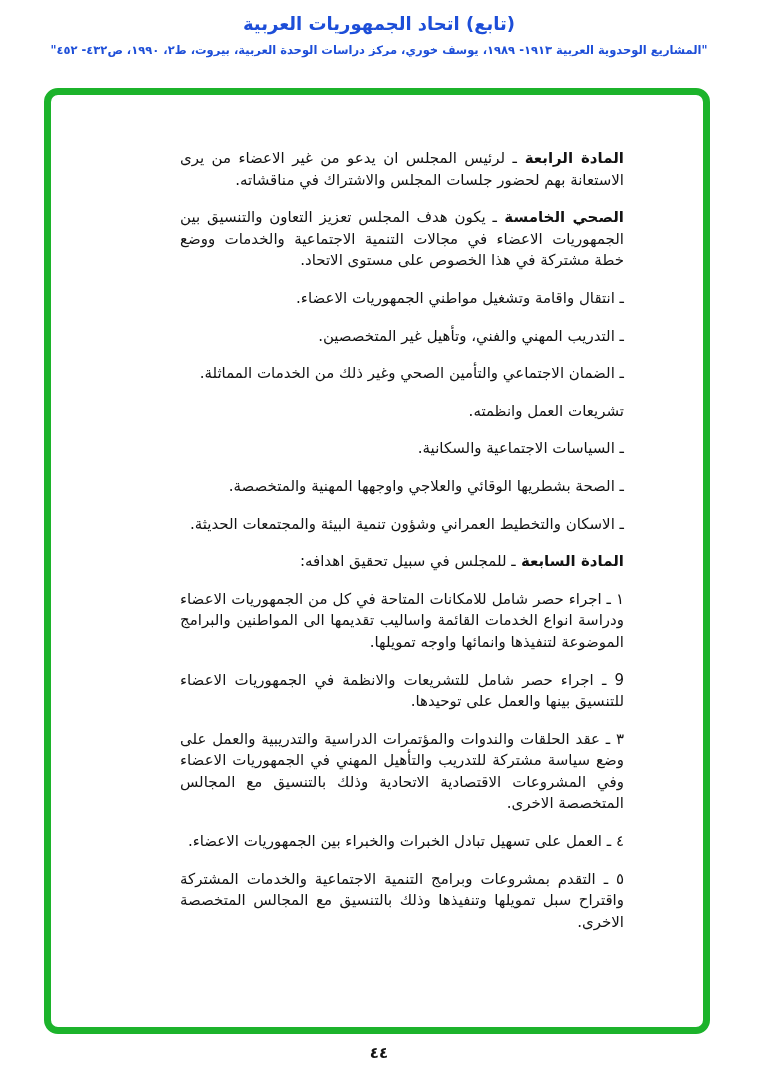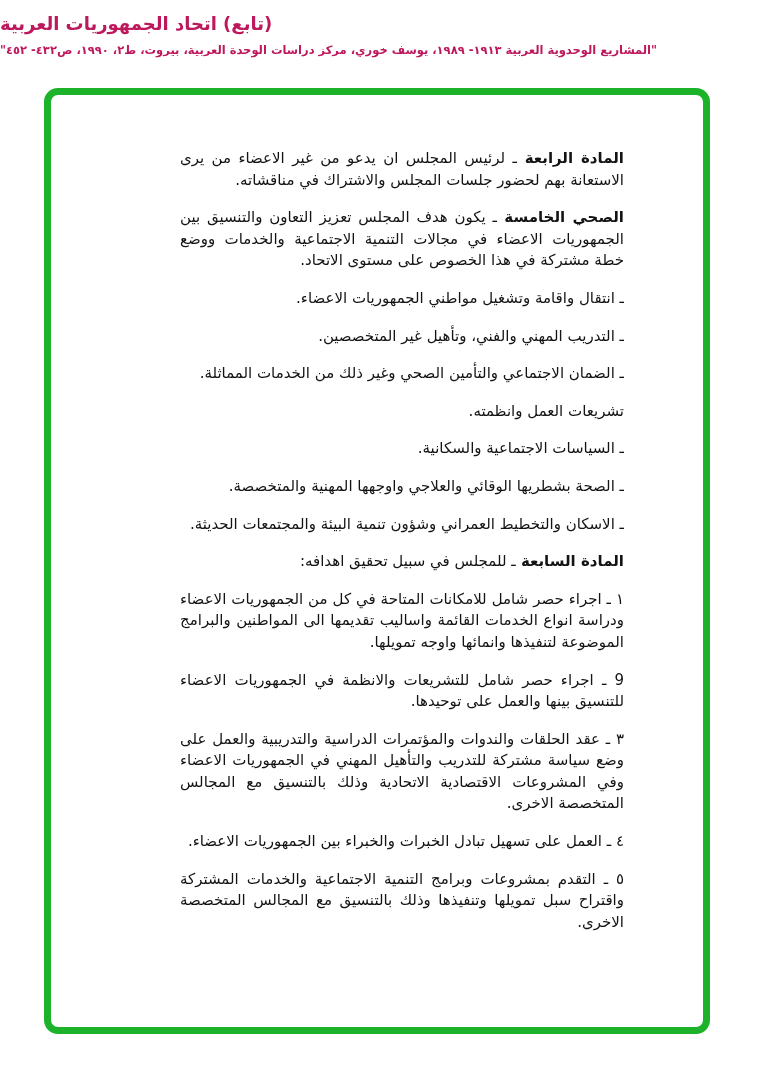--- a/index.html
+++ b/index.html
@@ -15,22 +15,22 @@
     background: #ffffff;
     overflow: hidden;
     direction: rtl;
   }
   
   .page-header {
     position: absolute;
     top: 12px;
     left: 0;
     right: 0;
-    text-align: left;
-    color: #be185d;
+    text-align: center;
+    color: #1d4ed8;
   }
   .page-title {
     font-size: 18px;
     font-weight: 700;
     line-height: 24px;
     margin: 0;
   }
   .page-citation {
     font-size: 11.5px;
     font-weight: 700;
@@ -105,14 +105,15 @@
       <p class="para">ـ الصحة بشطريها الوقائي والعلاجي واوجهها المهنية والمتخصصة.</p>
       <p class="para">ـ الاسكان والتخطيط العمراني وشؤون تنمية البيئة والمجتمعات الحديثة.</p>
       <p class="para"><strong class="article-lead">المادة السابعة </strong>ـ للمجلس في سبيل تحقيق اهدافه:</p>
       <p class="para">١ ـ اجراء حصر شامل للامكانات المتاحة في كل من الجمهوريات الاعضاء ودراسة انواع الخدمات القائمة واساليب تقديمها الى المواطنين والبرامج الموضوعة لتنفيذها وانمائها واوجه تمويلها.</p>
       <p class="para">9 ـ اجراء حصر شامل للتشريعات والانظمة في الجمهوريات الاعضاء للتنسيق بينها والعمل على توحيدها.</p>
       <p class="para">٣ ـ عقد الحلقات والندوات والمؤتمرات الدراسية والتدريبية والعمل على وضع سياسة مشتركة للتدريب والتأهيل المهني في الجمهوريات الاعضاء وفي المشروعات الاقتصادية الاتحادية وذلك بالتنسيق مع المجالس المتخصصة الاخرى.</p>
       <p class="para">٤ ـ العمل على تسهيل تبادل الخبرات والخبراء بين الجمهوريات الاعضاء.</p>
       <p class="para">٥ ـ التقدم بمشروعات وبرامج التنمية الاجتماعية والخدمات المشتركة واقتراح سبل تمويلها وتنفيذها وذلك بالتنسيق مع المجالس المتخصصة الاخرى.</p>
     </div>
 
+  <div class="page-number">٤٤</div>
 
 </div>
 
 </body></html>

